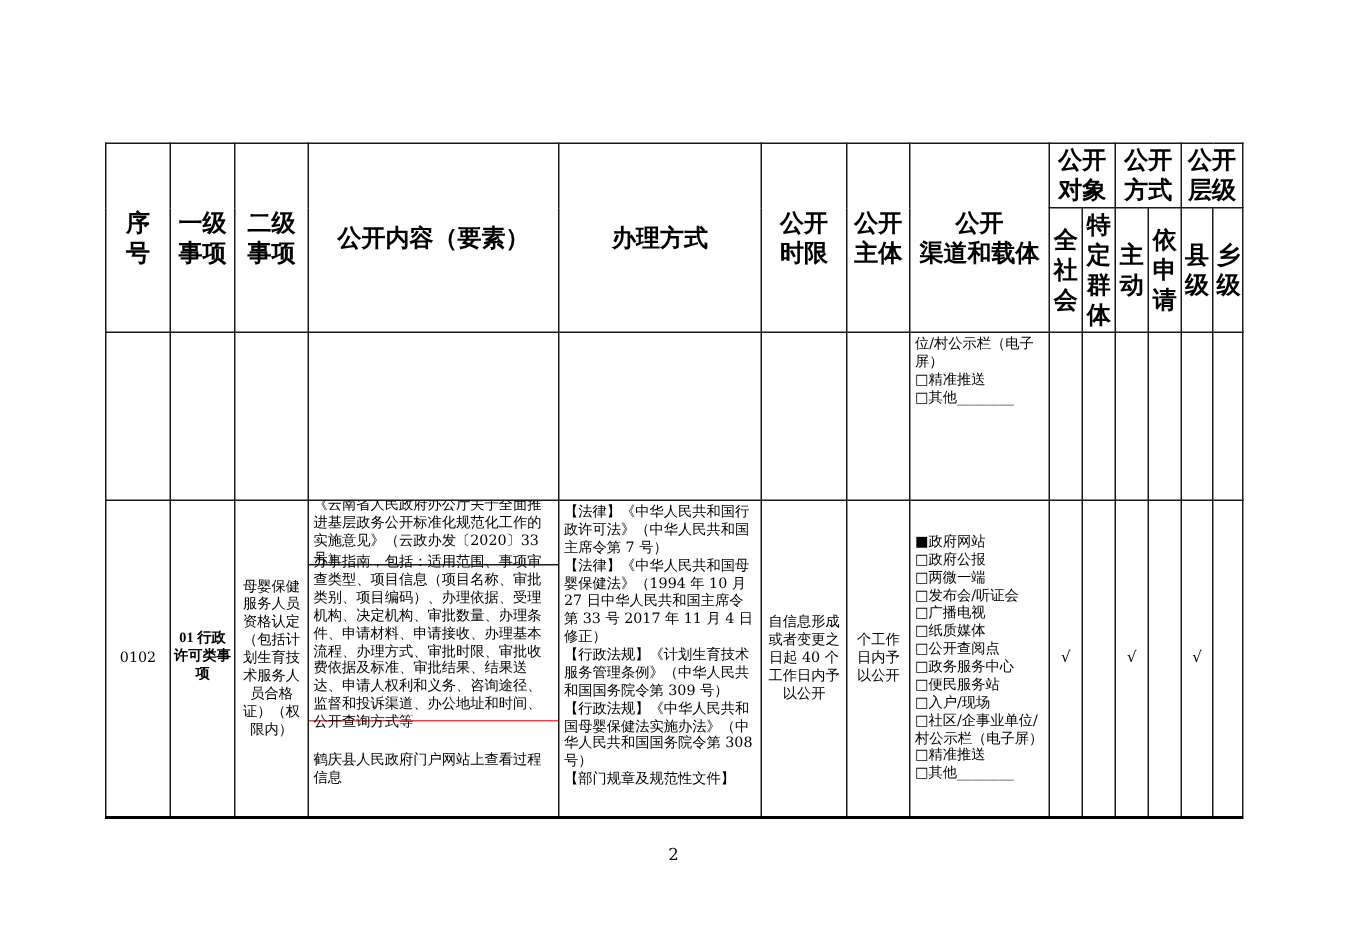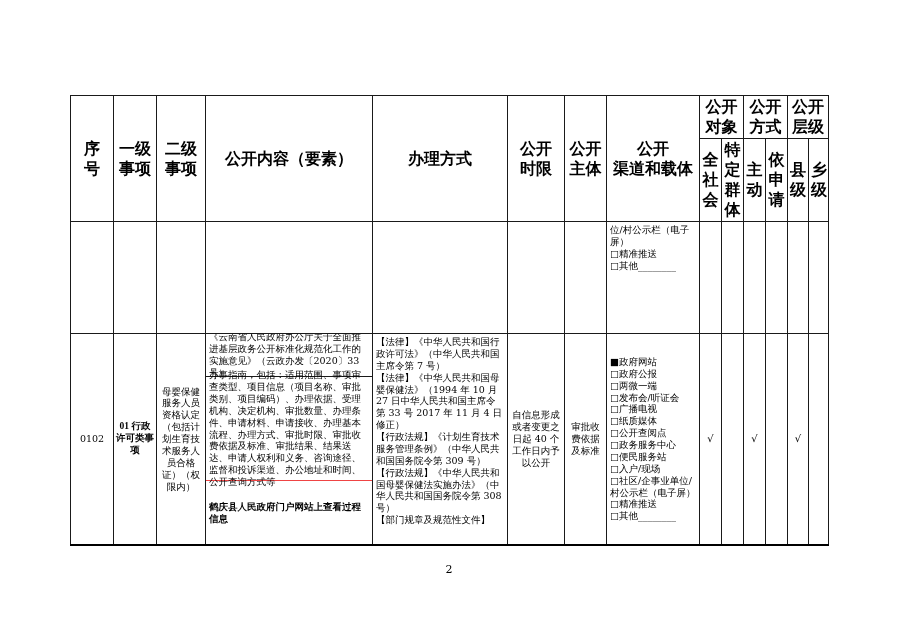--- a/index.html
+++ b/index.html
@@ -55,21 +55,21 @@
     width: 100%;
     padding: 2px 3px;
     text-align: left;
     white-space: pre-line;
     display: flex;
     align-items: center;
     word-break: break-all;
   }
   .subcell-1 { height: 43px; border-bottom: 1px solid #1a1a1a; }
   .subcell-2 { height: 104px; border-bottom: 1px solid #ef4444; }
-  .subcell-3 { height: 63px; font-weight: bold; }
+  .subcell-3 { height: 63px; }
   .page-number {
     position: absolute;
     left: 0; top: 563px;
     width: 898px;
     text-align: center;
     font-size: 11px;
   }
 </style>
 </head>
 <body>
@@ -165,21 +165,21 @@
           <div class="subcell subcell-1">《云南省人民政府办公厅关于全面推进基层政务公开标准化规范化工作的实施意见》（云政办发〔2020〕33 号）</div>
           <div class="subcell subcell-2">办事指南，包括：适用范围、事项审查类型、项目信息（项目名称、审批类别、项目编码）、办理依据、受理机构、决定机构、审批数量、办理条件、申请材料、申请接收、办理基本流程、办理方式、审批时限、审批收费依据及标准、审批结果、结果送达、申请人权利和义务、咨询途径、监督和投诉渠道、办公地址和时间、公开查询方式等</div>
           <div class="subcell subcell-3">鹤庆县人民政府门户网站上查看过程信息</div>
         </td>
         <td class="left">【法律】《中华人民共和国行政许可法》（中华人民共和国主席令第 7 号）
 【法律】《中华人民共和国母婴保健法》（1994 年 10 月 27 日中华人民共和国主席令第 33 号 2017 年 11 月 4 日修正）
 【行政法规】《计划生育技术服务管理条例》（中华人民共和国国务院令第 309 号）
 【行政法规】《中华人民共和国母婴保健法实施办法》（中华人民共和国国务院令第 308 号）
 【部门规章及规范性文件】</td>
         <td class="center">自信息形成或者变更之日起 40 个工作日内予以公开</td>
-        <td class="center">审批收费依据及标准</td>
+        <td class="center">个工作日内予以公开</td>
         <td class="mid-left">■政府网站
 □政府公报
 □两微一端
 □发布会/听证会
 □广播电视
 □纸质媒体
 □公开查阅点
 □政务服务中心
 □便民服务站
 □入户/现场

